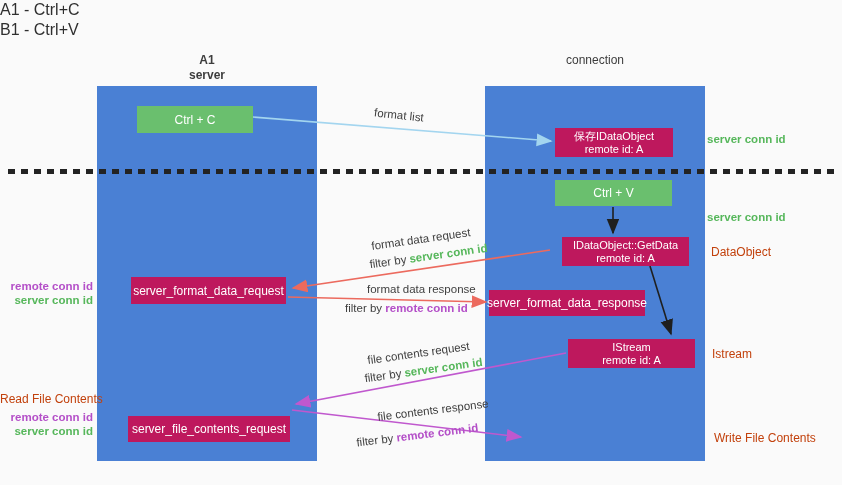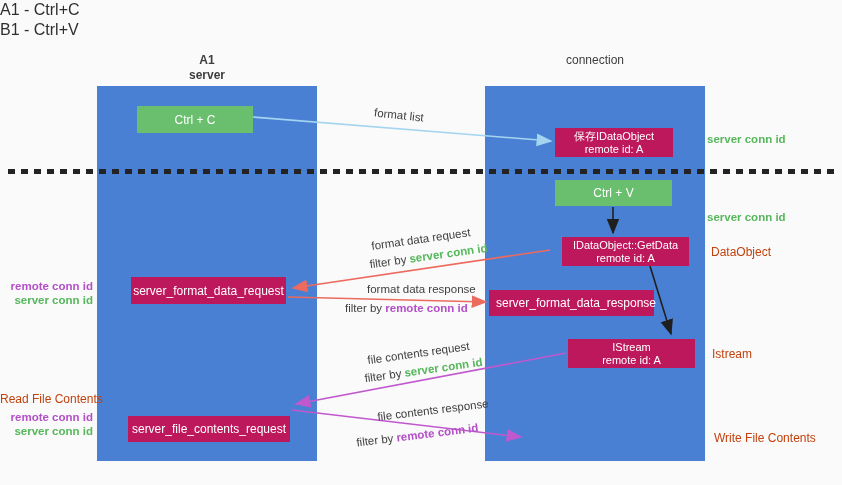--- a/index.html
+++ b/index.html
@@ -88,21 +88,21 @@
   <div class="abs node green" style="left:555px;top:180px;width:117px;height:26px;">
     <div>Ctrl + V</div>
   </div>
   <div class="abs node orange two" style="left:532px;top:237px;width:127px;height:29px;margin-left:30px;">
     <div>IDataObject::GetData</div>
     <div>remote id: A</div>
   </div>
   <div class="abs node orange" style="left:131px;top:277px;width:155px;height:27px;">
     <div>server_format_data_request</div>
   </div>
-  <div class="abs node orange" style="left:489px;top:290px;width:156px;height:26px;padding-left:9px;">
+  <div class="abs node orange" style="left:489px;top:290px;width:156px;height:26px;">
     <div>server_format_data_response</div>
   </div>
   <div class="abs node orange two" style="left:568px;top:339px;width:127px;height:29px;">
     <div>IStream</div>
     <div>remote id: A</div>
   </div>
   <div class="abs node orange" style="left:128px;top:416px;width:162px;height:26px;align-items:center;">
     <div>server_file_contents_request</div>
   </div>
 

